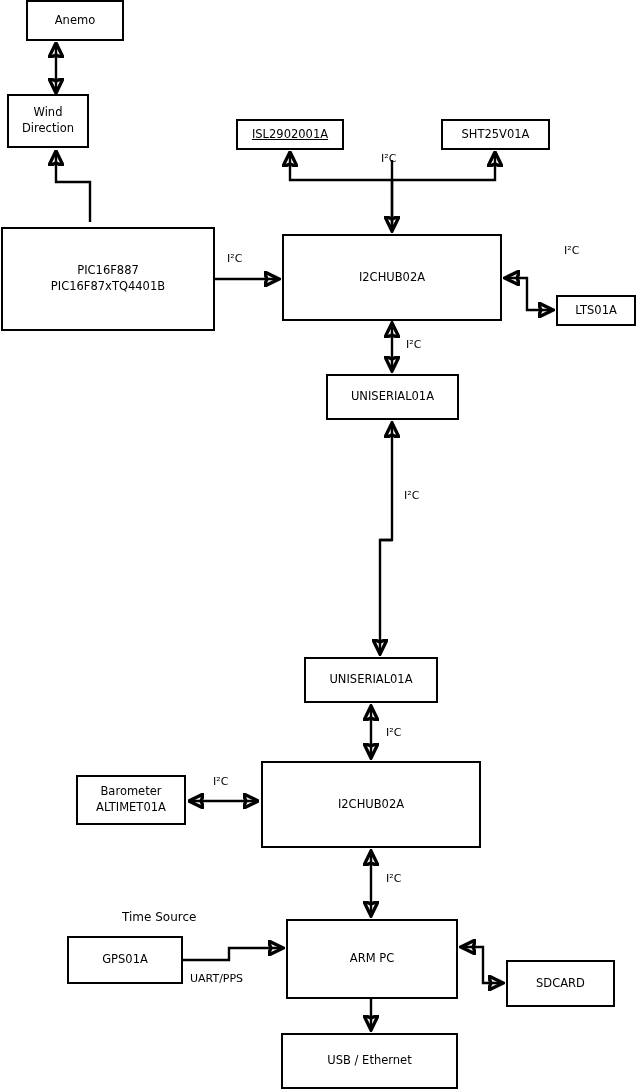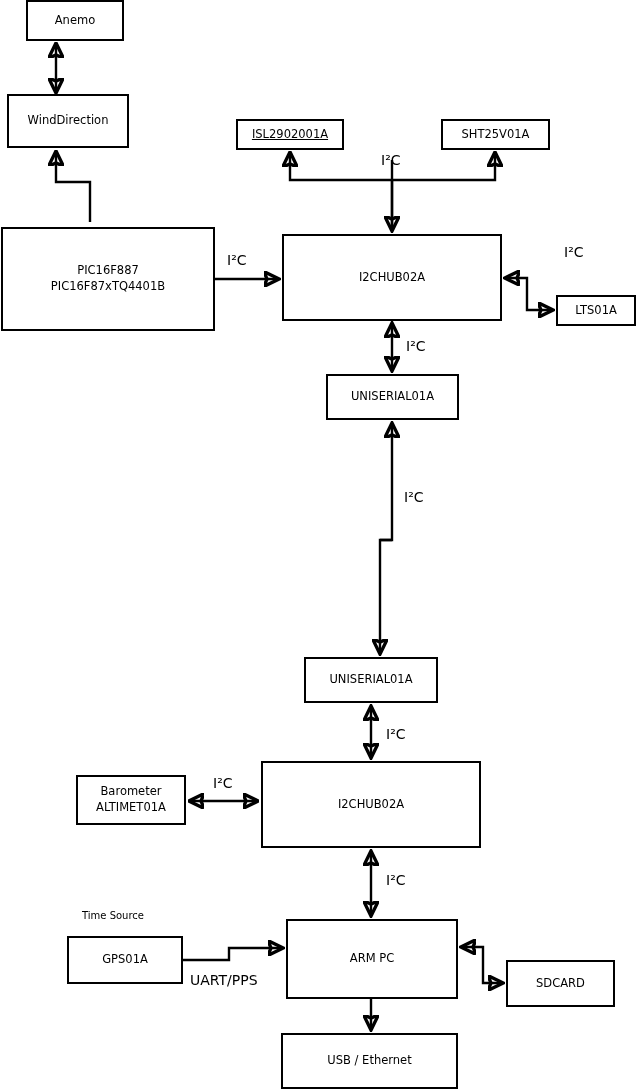--- a/index.html
+++ b/index.html
@@ -28,31 +28,32 @@
     color: #000000;
     line-height: 1.35;
     z-index: 3;
   }
   .node .label-line {
     display: block;
     white-space: nowrap;
   }
   .edge-label {
     position: absolute;
-    font-size: 14px;
+    font-size: 11px;
     color: #000000;
     white-space: nowrap;
     z-index: 4;
   }
   .free-label {
     position: absolute;
-    font-size: 10px;
+    font-size: 12px;
     color: #000000;
     white-space: nowrap;
     z-index: 4;
+    margin-left: 40px;
   }
   svg#edges {
     position: absolute;
     left: 0;
     top: 0;
     width: 640px;
     height: 1089px;
     z-index: 1;
     overflow: visible;
   }
@@ -104,21 +105,21 @@
     <path d="M 483 960 L 483 947 L 463 947" marker-end="url(#arrow)"></path>
     <path d="M 483 960 L 483 983 L 501 983" marker-end="url(#arrow)"></path>
 
     <line x1="371" y1="985" x2="371" y2="1028" marker-start="url(#arrow)" marker-end="url(#arrow)"></line>
   </svg>
 
   <div class="node" style="left:18px; top:0px; width:98px; height:41px;margin-left:8px;">
     <span class="label-line">Anemo</span>
   </div>
 
-  <div class="node" style="left:7px; top:94px; width:122px; height:54px; flex-direction:row;">
+  <div class="node" style="left:7px; top:94px; width:82px; height:54px; flex-direction:column;">
     <span class="label-line">Wind</span>
     <span class="label-line">Direction</span>
   </div>
 
   <div class="node" style="left:1px; top:227px; width:214px; height:104px; flex-direction:column;">
     <span class="label-line">PIC16F887</span>
     <span class="label-line">PIC16F87xTQ4401B</span>
   </div>
 
   <div class="node" style="left:236px; top:119px; width:108px; height:31px;text-decoration:underline;">

